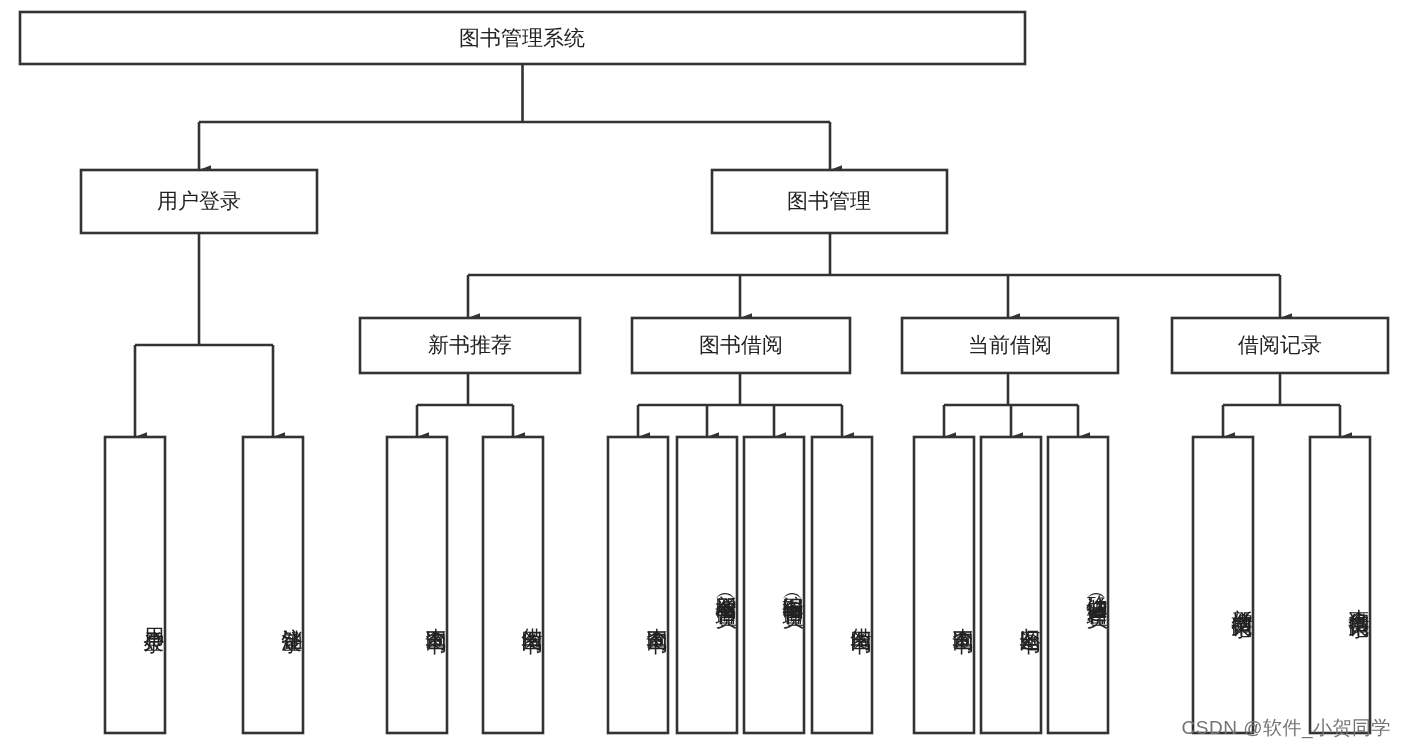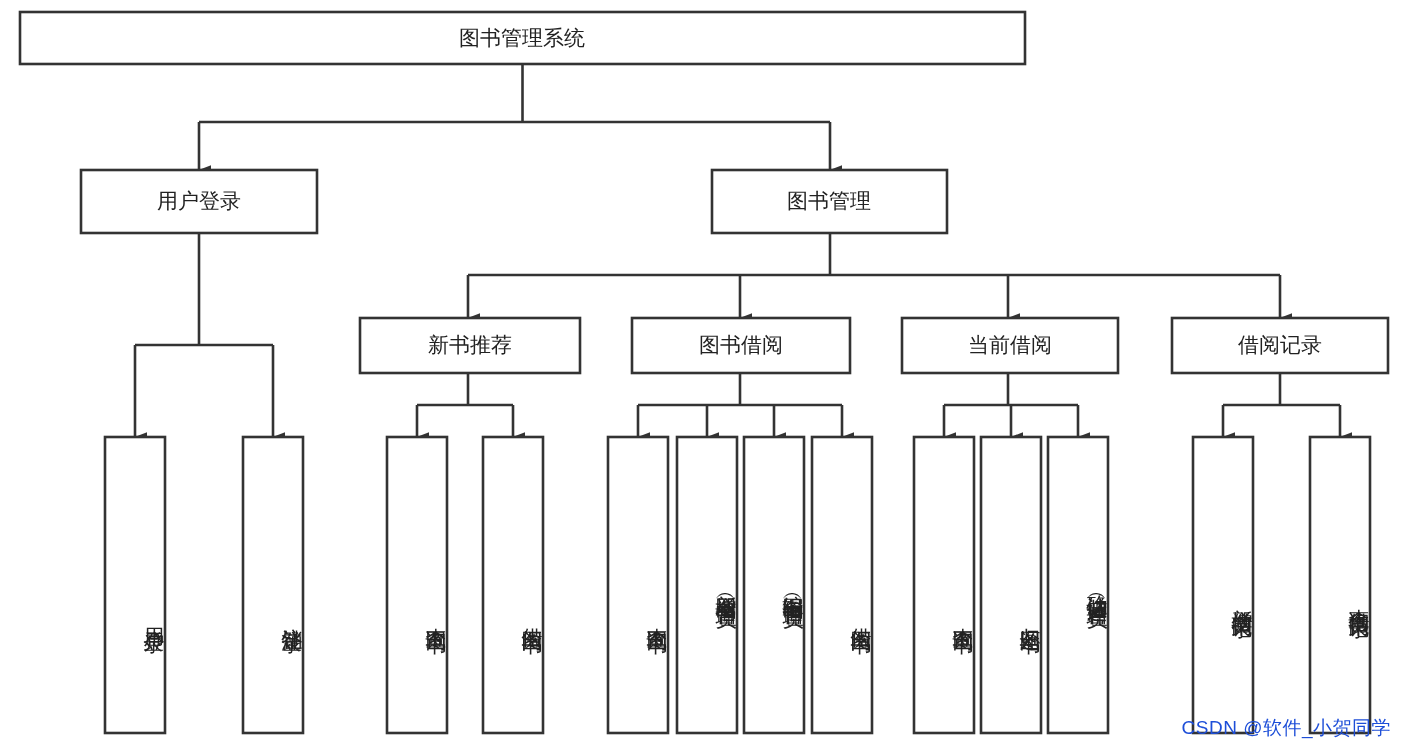--- a/index.html
+++ b/index.html
@@ -63,21 +63,21 @@
     align-items: flex-start;
     justify-content: center;
     pointer-events: none;
   }
   .watermark {
     position: absolute;
     right: 14px;
     bottom: 6px;
     font-family: "Liberation Sans", "DejaVu Sans", sans-serif;
     font-size: 19px;
-    color: #1d4ed8;
+    color: #737373;
     white-space: nowrap;
     letter-spacing: 0.5px;
   }
 </style>
 </head>
 <body>
 
 <div id="diagram-root">
 
   <svg class="diagram-svg" viewBox="0 0 1405 747">

